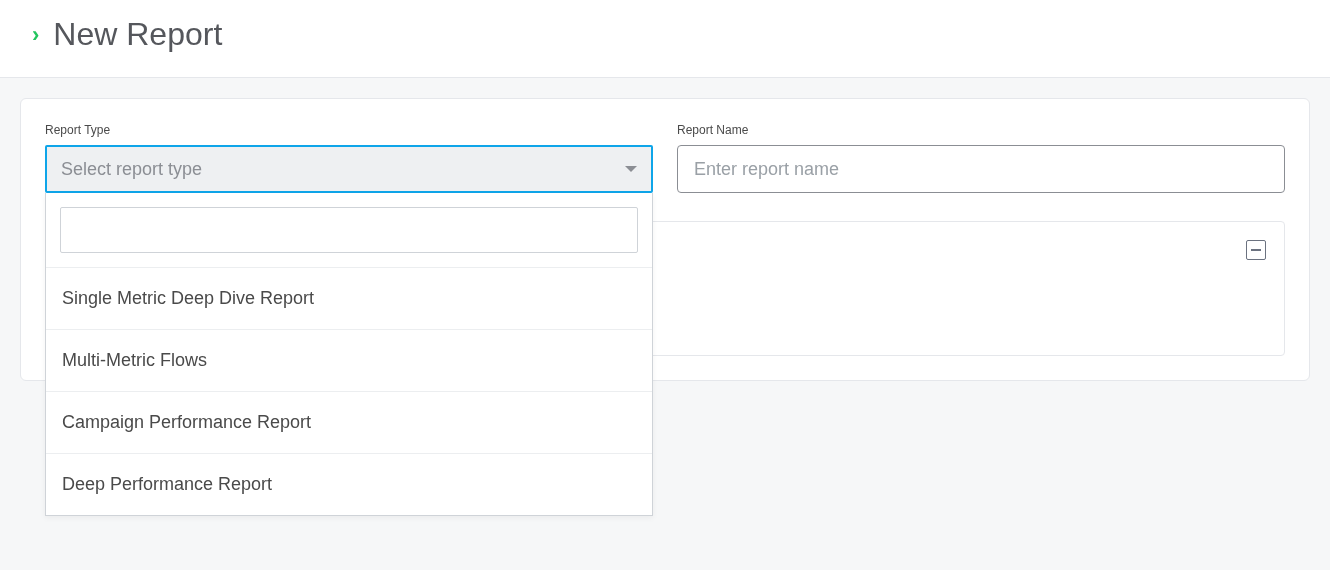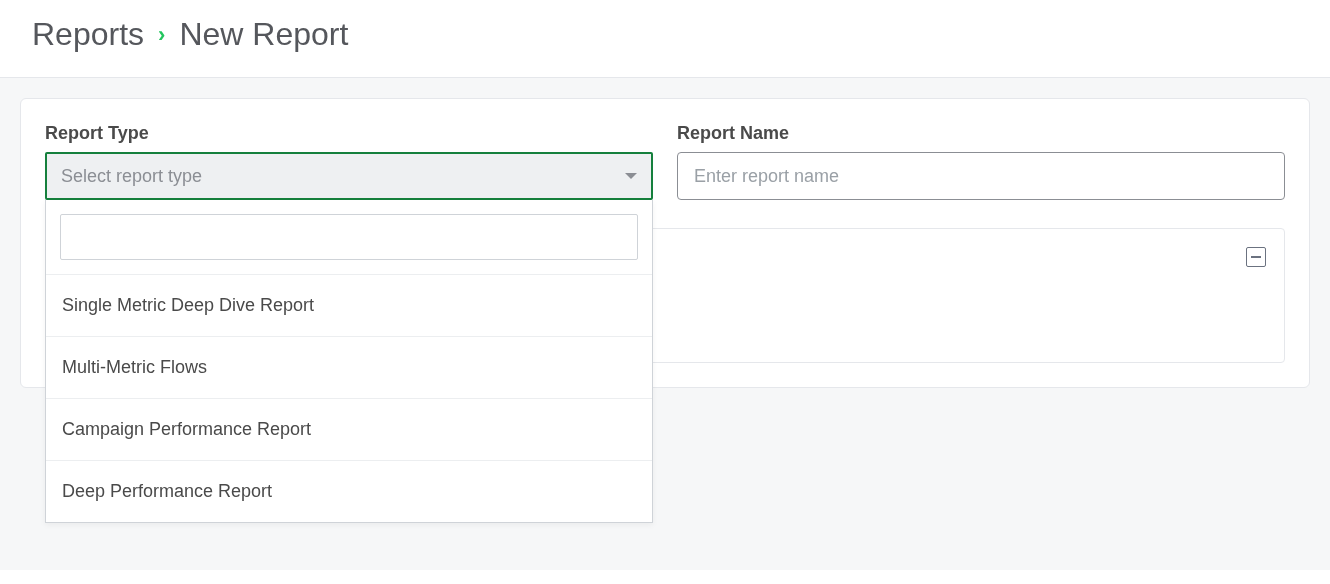--- a/index.html
+++ b/index.html
@@ -51,32 +51,32 @@
       display: flex;
       gap: 24px;
     }
     .form-col {
       flex: 1;
       display: flex;
       flex-direction: column;
       gap: 8px;
     }
     .field-label {
-      font-size: 18px;
-      font-weight: 700;
+      font-size: 12px;
+      font-weight: 400;
       color: #4a4a4a;
     }
     .select-wrapper {
       position: relative;
     }
     .select-box {
       width: 100%;
       height: 48px;
       background: #eef0f2;
-      border: 2px solid #15803d;
+      border: 2px solid #0ea5e9;
       border-radius: 2px;
       display: flex;
       align-items: center;
       justify-content: space-between;
       padding: 0 14px;
       cursor: pointer;
       font-size: 18px;
       color: #8b8e94;
     }
     .caret-down {
@@ -177,21 +177,20 @@
       width: 16px;
       height: 16px;
       fill: #1e88e5;
     }
   </style>
 </head>
 <body>
 
 <div class="header">
   <div class="breadcrumb">
-    <span class="breadcrumb-link">Reports</span>
     <span class="chevron">›</span>
     <span>New Report</span>
   </div>
 </div>
 
 <div class="page-body">
   <div class="card">
 
     <div class="form-row">
 

